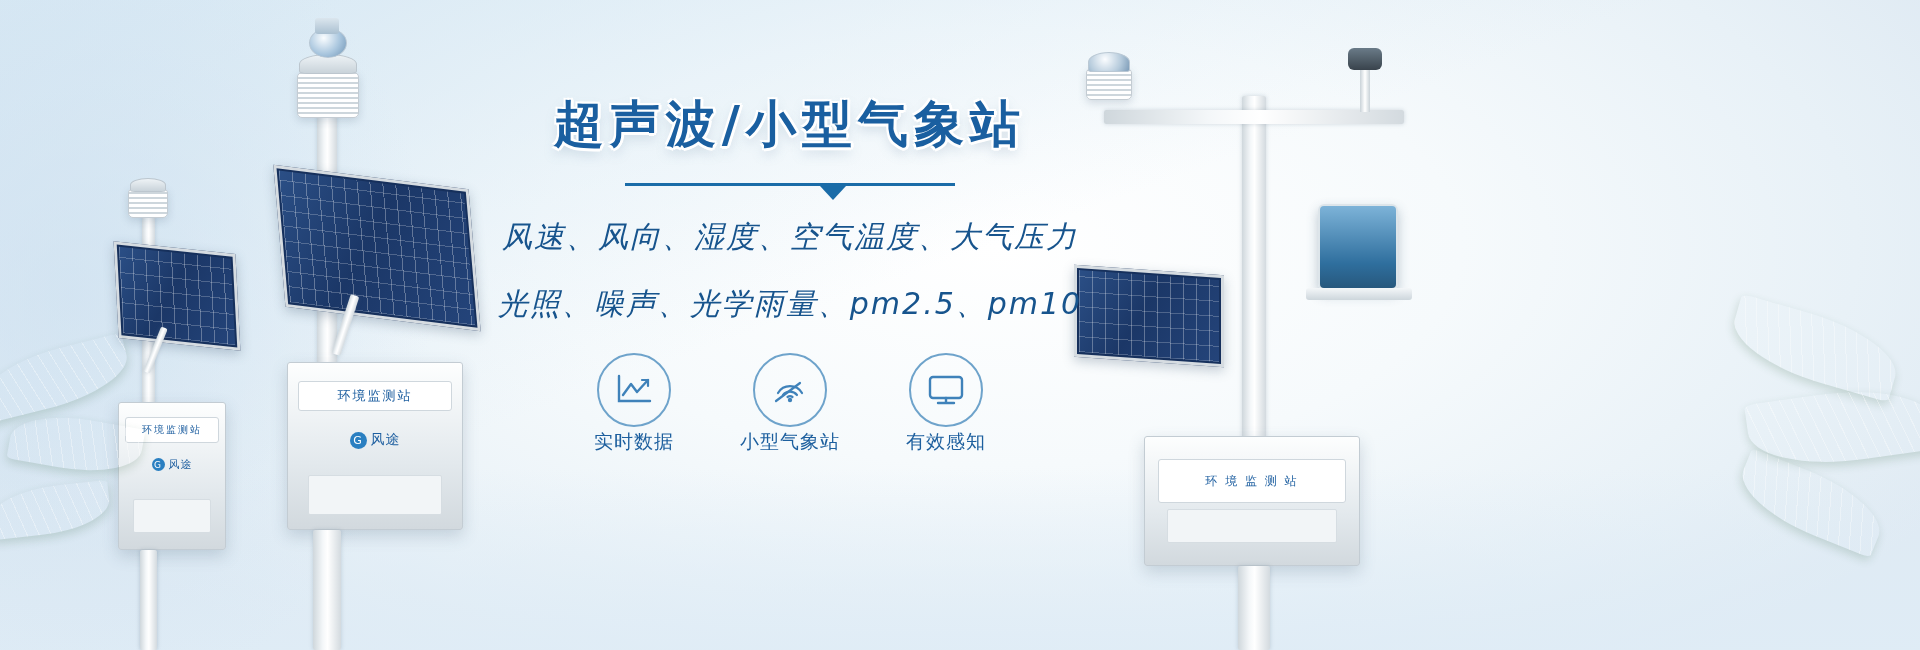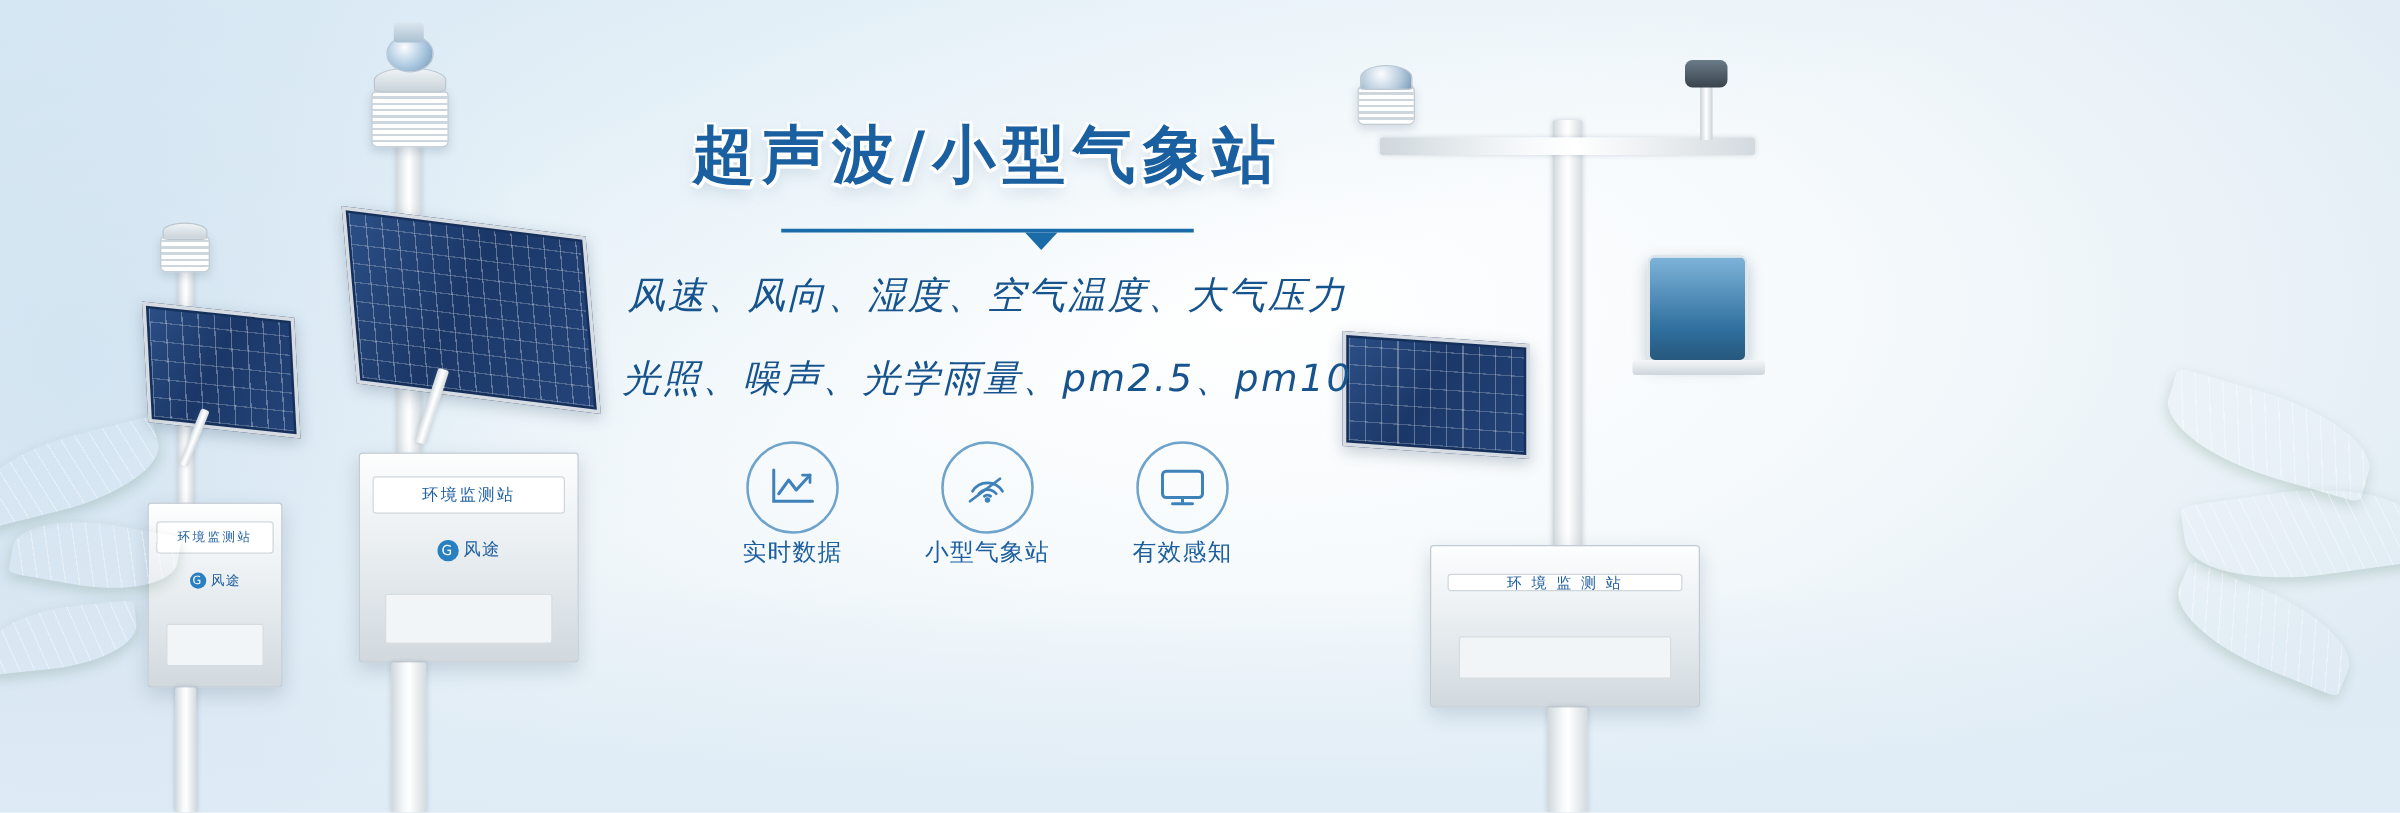--- a/index.html
+++ b/index.html
@@ -164,21 +164,21 @@
     <div style="position:absolute;left:288px;top:0px;width:34px;height:22px;border-radius:6px;background:linear-gradient(180deg,#6a7b88,#39434c);"></div>
 
     <div style="position:absolute;left:258px;top:156px;width:80px;height:86px;border-radius:6px;background:linear-gradient(180deg,#7db3d8,#2f6f9e 70%,#27587d);border:2px solid #dde5ea;box-shadow:0 5px 12px rgba(50,80,105,.3);"></div>
     <div style="position:absolute;left:246px;top:240px;width:106px;height:12px;background:linear-gradient(180deg,#f4f7f9,#cdd6dc);border-radius:3px;"></div>
 
     <div class="panel" style="left:14px; top:222px; width:150px; height:92px; transform:skewY(4deg);">
       <div class="grid"></div>
     </div>
 
     <div class="box" style="left:84px; top:388px; width:216px; height:130px;">
-      <div class="boxband" style="top:22px; height:14px;">
+      <div class="boxband" style="top:22px; height:44px;">
         <span style="font-size:12px;">环 境 监 测 站</span>
       </div>
       <div style="position:absolute;left:22px;top:72px;right:22px;height:34px;background:#f2f5f7;border:1px solid #d6dde2;border-radius:2px;"></div>
     </div>
     <div class="pole" style="left:178px; top:518px; width:32px; height:84px;"></div>
   </div>
 
   <div class="leaf veins" style="left:-20px; top:350px; width:150px; height:56px; border-radius:60% 6% 60% 6%; transform:rotate(-14deg); z-index:40;"></div>
   <div class="leaf veins" style="left:10px; top:418px; width:132px; height:52px; border-radius:60% 6% 60% 6%; transform:rotate(10deg); z-index:40;"></div>
   <div class="leaf veins" style="left:-10px; top:486px; width:120px; height:48px; border-radius:60% 6% 60% 6%; transform:rotate(-6deg); z-index:40;"></div>

